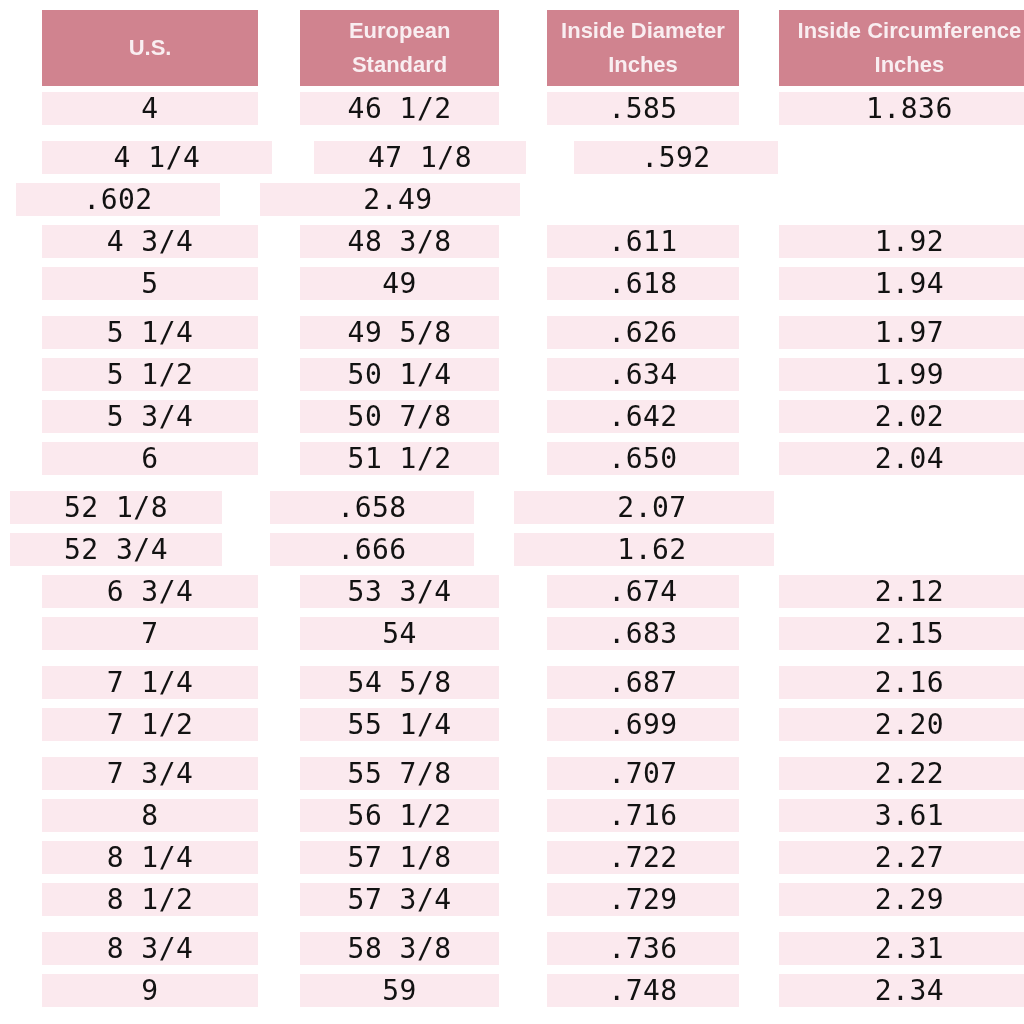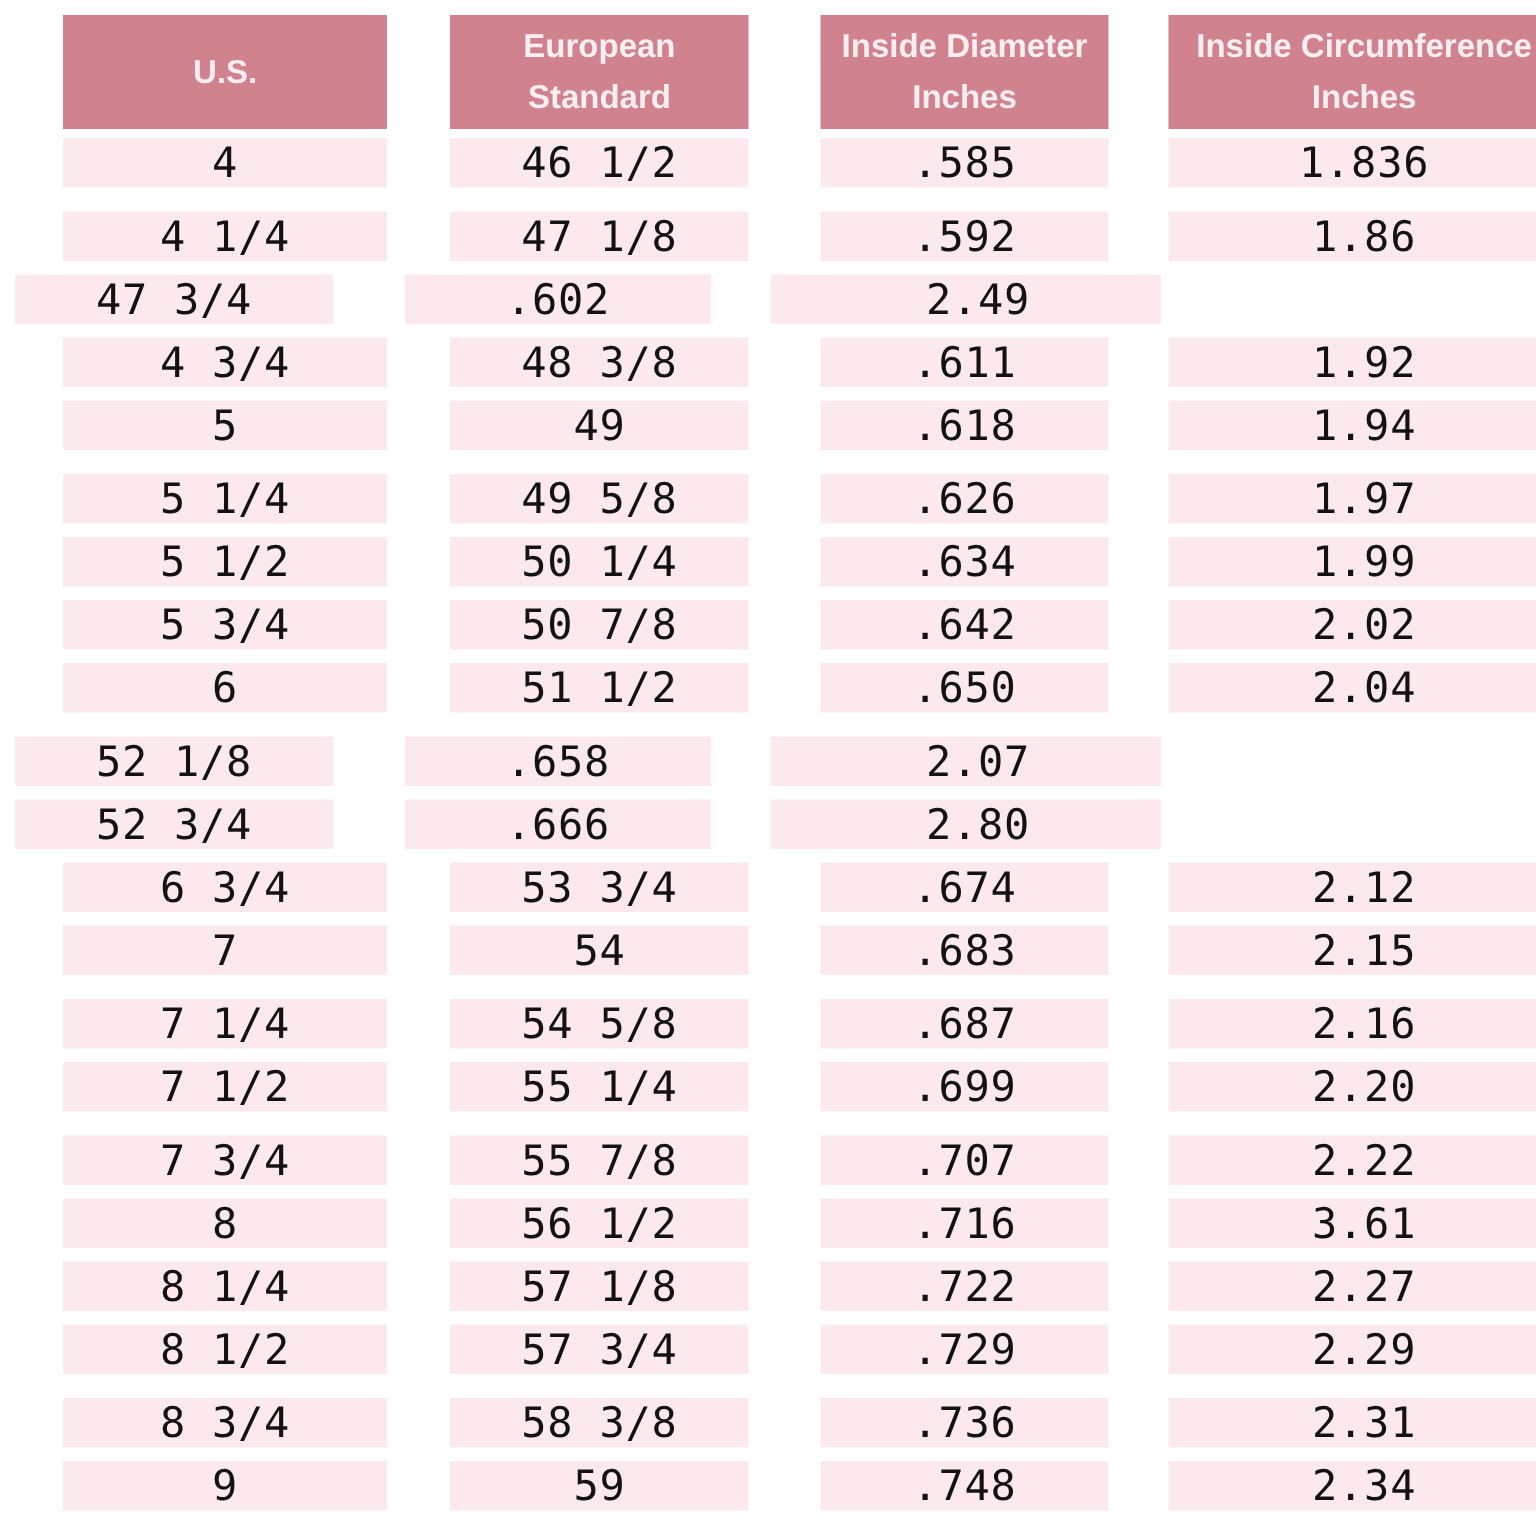--- a/index.html
+++ b/index.html
@@ -89,25 +89,23 @@
     <div class="cell c1">4</div>
     <div class="cell c2">46 1/2</div>
     <div class="cell c3">.585</div>
     <div class="cell c4">1.836</div>
   </div>
 
   <div class="row data-row">
     <div class="cell c1">4 1/4</div>
     <div class="cell c2">47 1/8</div>
     <div class="cell c3">.592</div>
-    <div class="cell c4">1.86</div>
-  </div>
-
-  <div class="row data-row">
-    <div class="cell c2">47 3/4</div>
+  </div>
+
+  <div class="row data-row">
     <div class="cell c3">.602</div>
     <div class="cell c4">2.49</div>
   </div>
 
   <div class="row data-row">
     <div class="cell c1">4 3/4</div>
     <div class="cell c2">48 3/8</div>
     <div class="cell c3">.611</div>
     <div class="cell c4">1.92</div>
   </div>
@@ -149,21 +147,21 @@
 
   <div class="row data-row">
     <div class="cell c2">52 1/8</div>
     <div class="cell c3">.658</div>
     <div class="cell c4">2.07</div>
   </div>
 
   <div class="row data-row">
     <div class="cell c2">52 3/4</div>
     <div class="cell c3">.666</div>
-    <div class="cell c4">2.80</div>
+    <div class="cell c4">1.62</div>
   </div>
 
   <div class="row data-row">
     <div class="cell c1">6 3/4</div>
     <div class="cell c2">53 3/4</div>
     <div class="cell c3">.674</div>
     <div class="cell c4">2.12</div>
   </div>
 
   <div class="row data-row group-end">

